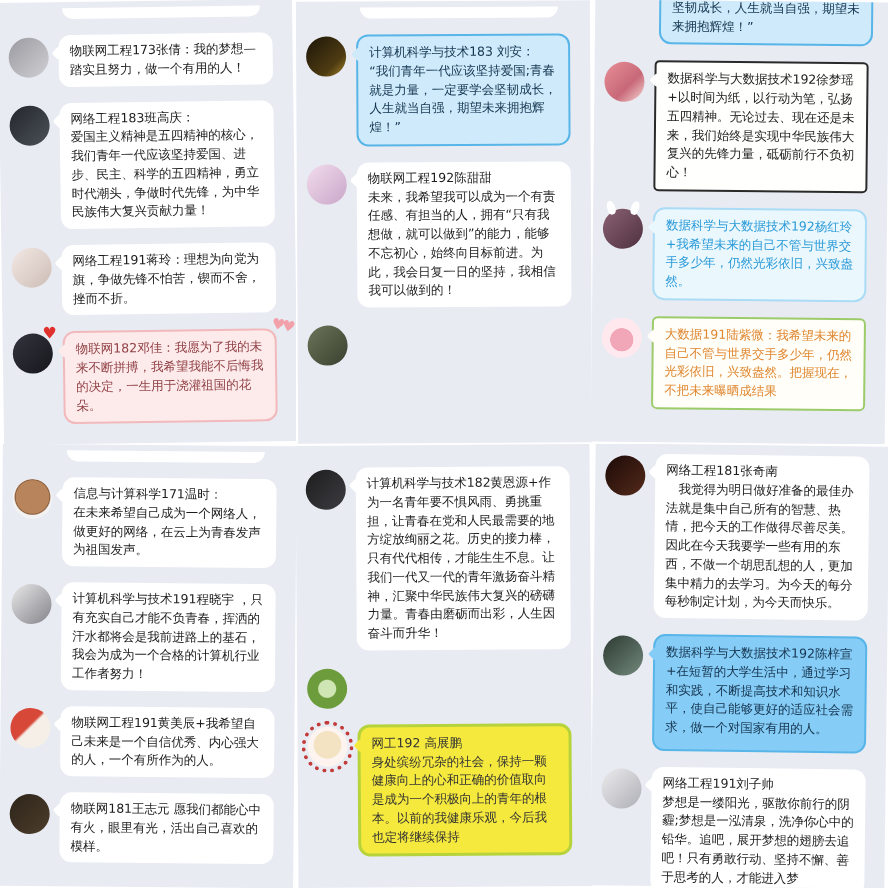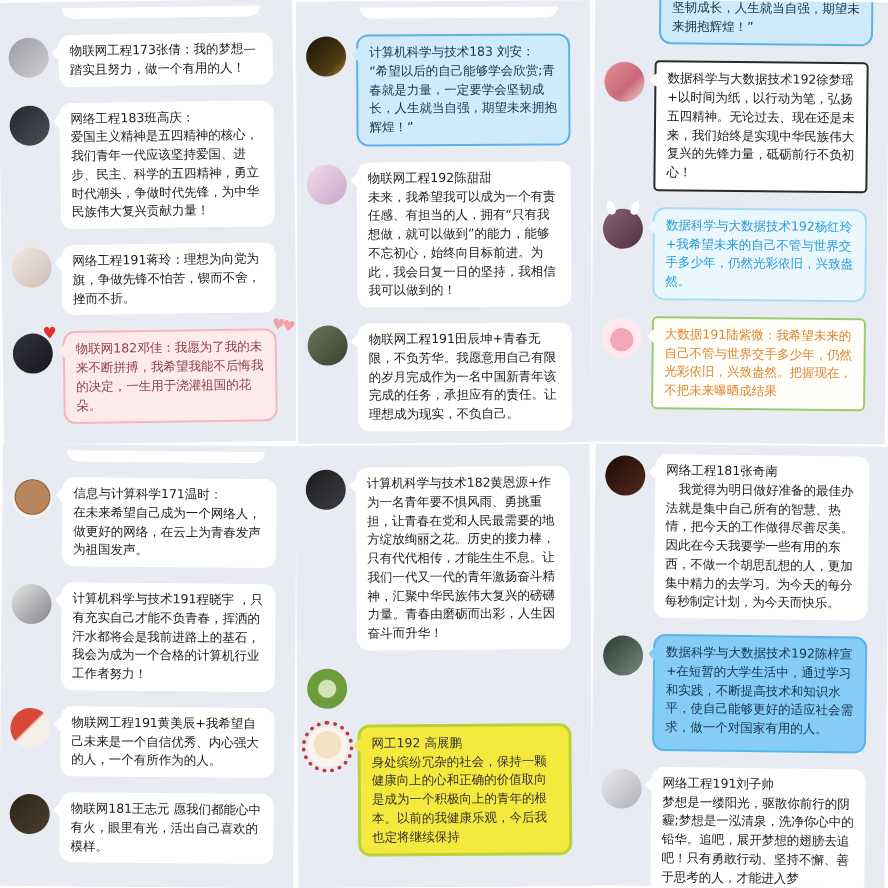--- a/index.html
+++ b/index.html
@@ -90,30 +90,29 @@
       </div>
     </div>
   </div>
 
   <div class="cell">
     <div class="panel" style="--r:-0.3deg">
       <div class="clip-top"></div>
       <div class="msg">
         <div class="avatar av5"></div>
         <div class="bubble b-blue">计算机科学与技术183 刘安：
-“希望以后的自己能够学会欣赏;青春就是力量，一定要学会坚韧成长，人生就当自强，期望未来拥抱辉煌！”</div>
+“我们青年一代应该坚持爱国;青春就是力量，一定要学会坚韧成长，人生就当自强，期望未来拥抱辉煌！”</div>
       </div>
       <div class="msg">
         <div class="avatar av6"></div>
         <div class="bubble">物联网工程192陈甜甜
 未来，我希望我可以成为一个有责任感、有担当的人，拥有“只有我想做，就可以做到”的能力，能够不忘初心，始终向目标前进。为此，我会日复一日的坚持，我相信我可以做到的！</div>
       </div>
       <div class="msg">
         <div class="avatar av7"></div>
-        <div class="bubble">物联网工程191田辰坤+青春无限，不负芳华。我愿意用自己有限的岁月完成作为一名中国新青年该完成的任务，承担应有的责任。让理想成为现实，不负自己。</div>
       </div>
     </div>
   </div>
 
   <div class="cell">
     <div class="panel" style="--r:0.6deg">
       <div class="msg clipped-top no-avatar">
         <div class="bubble b-blue">欣赏;青春就是力量，一定要学会坚韧成长，人生就当自强，期望未来拥抱辉煌！”</div>
       </div>
       <div class="msg">

